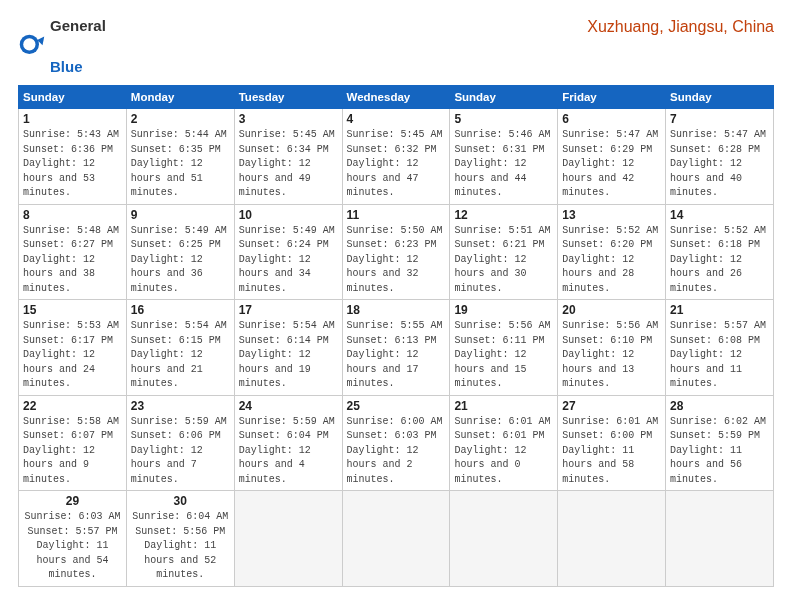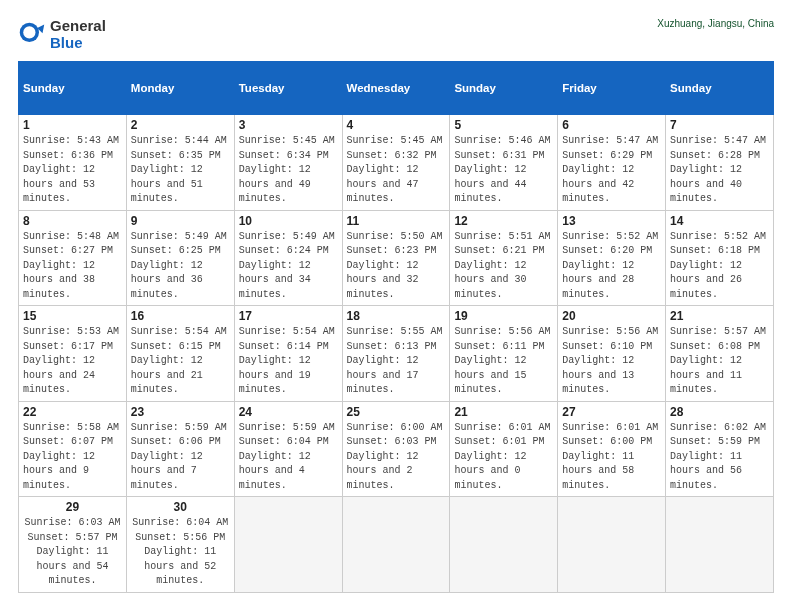--- a/index.html
+++ b/index.html
@@ -22,20 +22,21 @@
       margin-bottom: 10px;
     }
     .logo {
       display: flex;
       align-items: center;
     }
     .logo-text {
       display: flex;
       flex-direction: column;
       line-height: 1.1;
+      gap: 24px;
     }
     .logo-general {
       font-size: 15px;
       font-weight: bold;
       color: #333;
     }
     .logo-blue {
       font-size: 15px;
       font-weight: bold;
       color: #1565c0;
@@ -47,34 +48,34 @@
     }
     .title-block {
       text-align: right;
     }
     .month-title {
       font-size: 30px;
       font-weight: bold;
       color: #333;
     }
     .subtitle {
-      font-size: 10px;
-      color: #14532d;
+      font-size: 16px;
+      color: #c2410c;
     }
     .calendar {
       width: 100%;
       border-collapse: collapse;
       table-layout: fixed;
     }
     .calendar th {
       background: #1565c0;
       color: #fff;
       font-size: 11.5px;
       font-weight: bold;
-      padding: 20px 4px;
+      padding: 5px 4px;
       text-align: left;
       border: 1px solid #1565c0;
     }
     .calendar td {
       border: 1px solid #ccc;
       vertical-align: top;
       padding: 3px 4px;
       font-size: 9.5px;
       color: #333;
       height: 82px;

